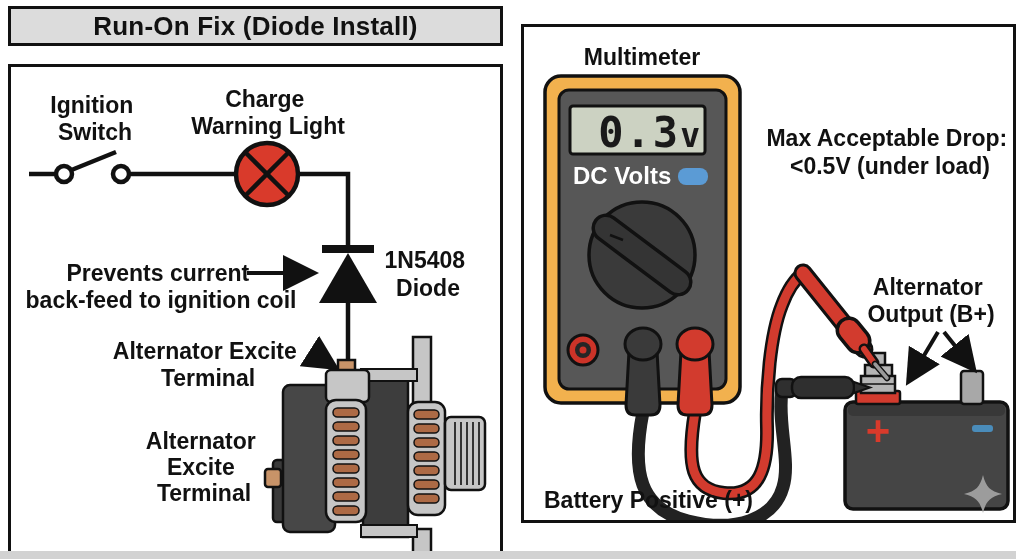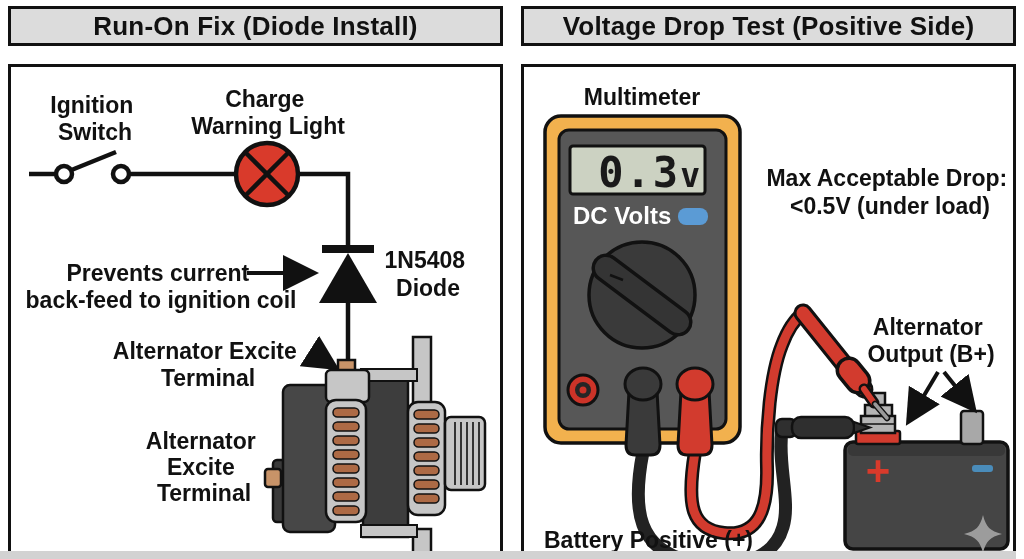--- a/index.html
+++ b/index.html
@@ -134,21 +134,20 @@
             <line x1="456" y1="355" x2="456" y2="418" stroke="#333" stroke-width="2"></line>
             <line x1="462" y1="355" x2="462" y2="418" stroke="#333" stroke-width="2"></line>
             <line x1="468" y1="355" x2="468" y2="418" stroke="#333" stroke-width="2"></line>
           </g>
         </g>
       </svg>
     </div>
   </div>
 
   <div class="panel panel-right">
-    <div class="panel-header">Voltage Drop Test (Positive Side)</div>
     <div class="panel-body">
       <svg width="489" height="493" viewBox="0 0 489 493">
         <defs>
           <marker id="ahR" markerWidth="9" markerHeight="9" refX="7" refY="4.5" orient="auto">
             <path d="M0,0 L9,4.5 L0,9 Z" fill="#111"></path>
           </marker>
         </defs>
 
         <text class="lbl" text-anchor="middle" x="118" y="38">Multimeter</text>
 

